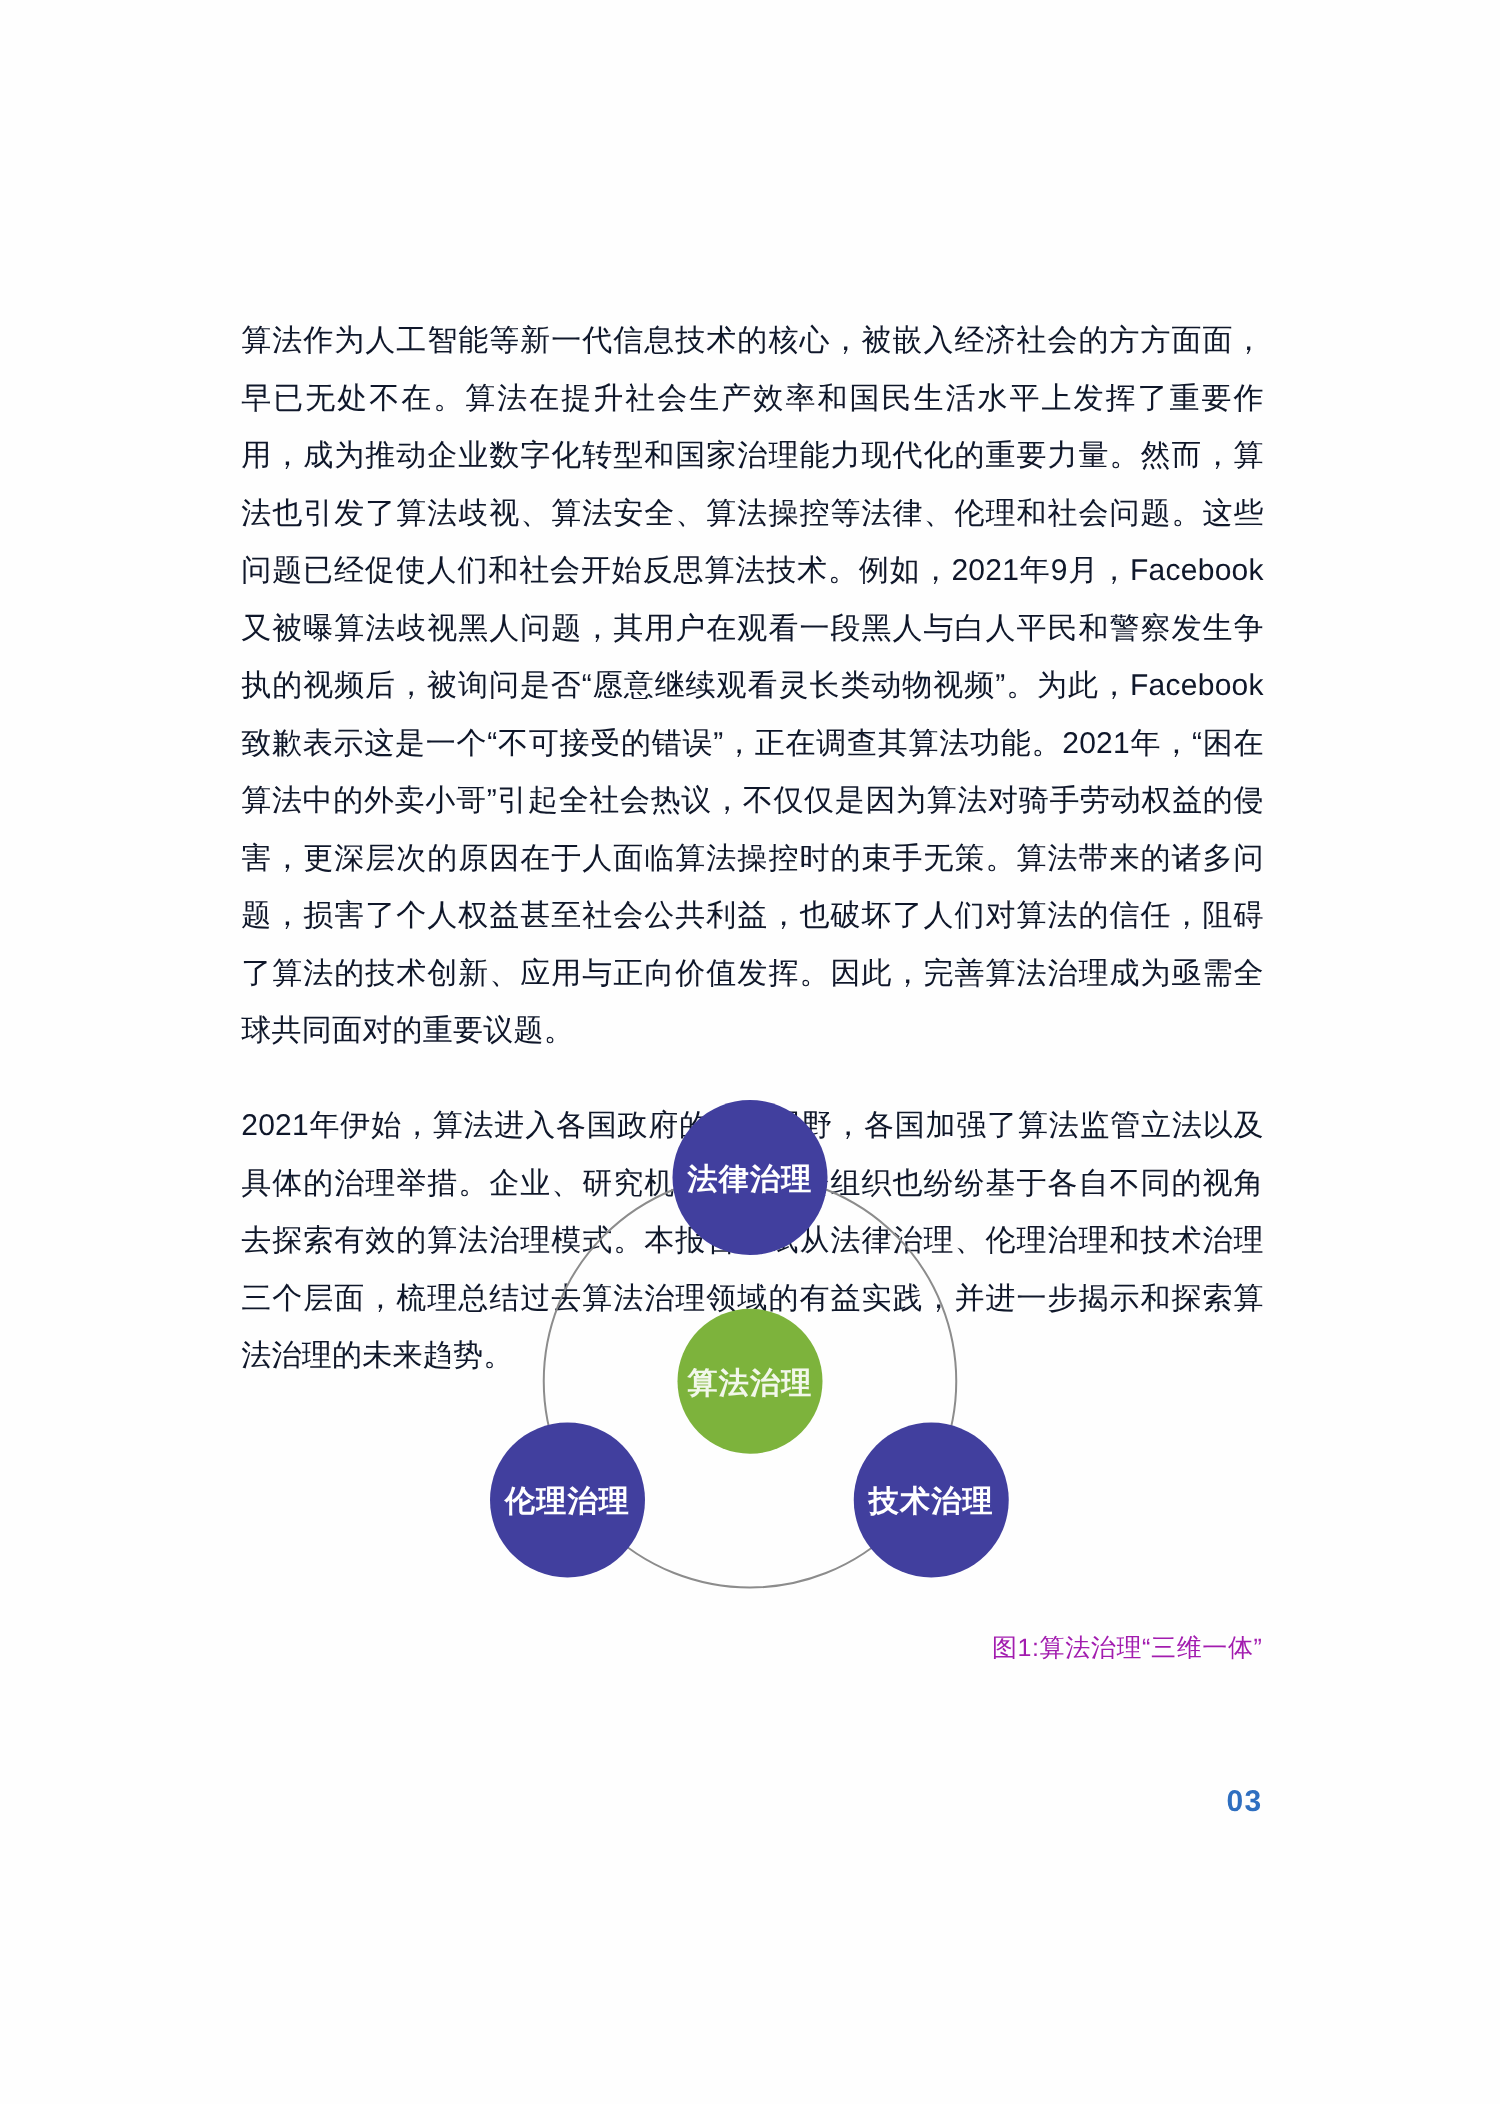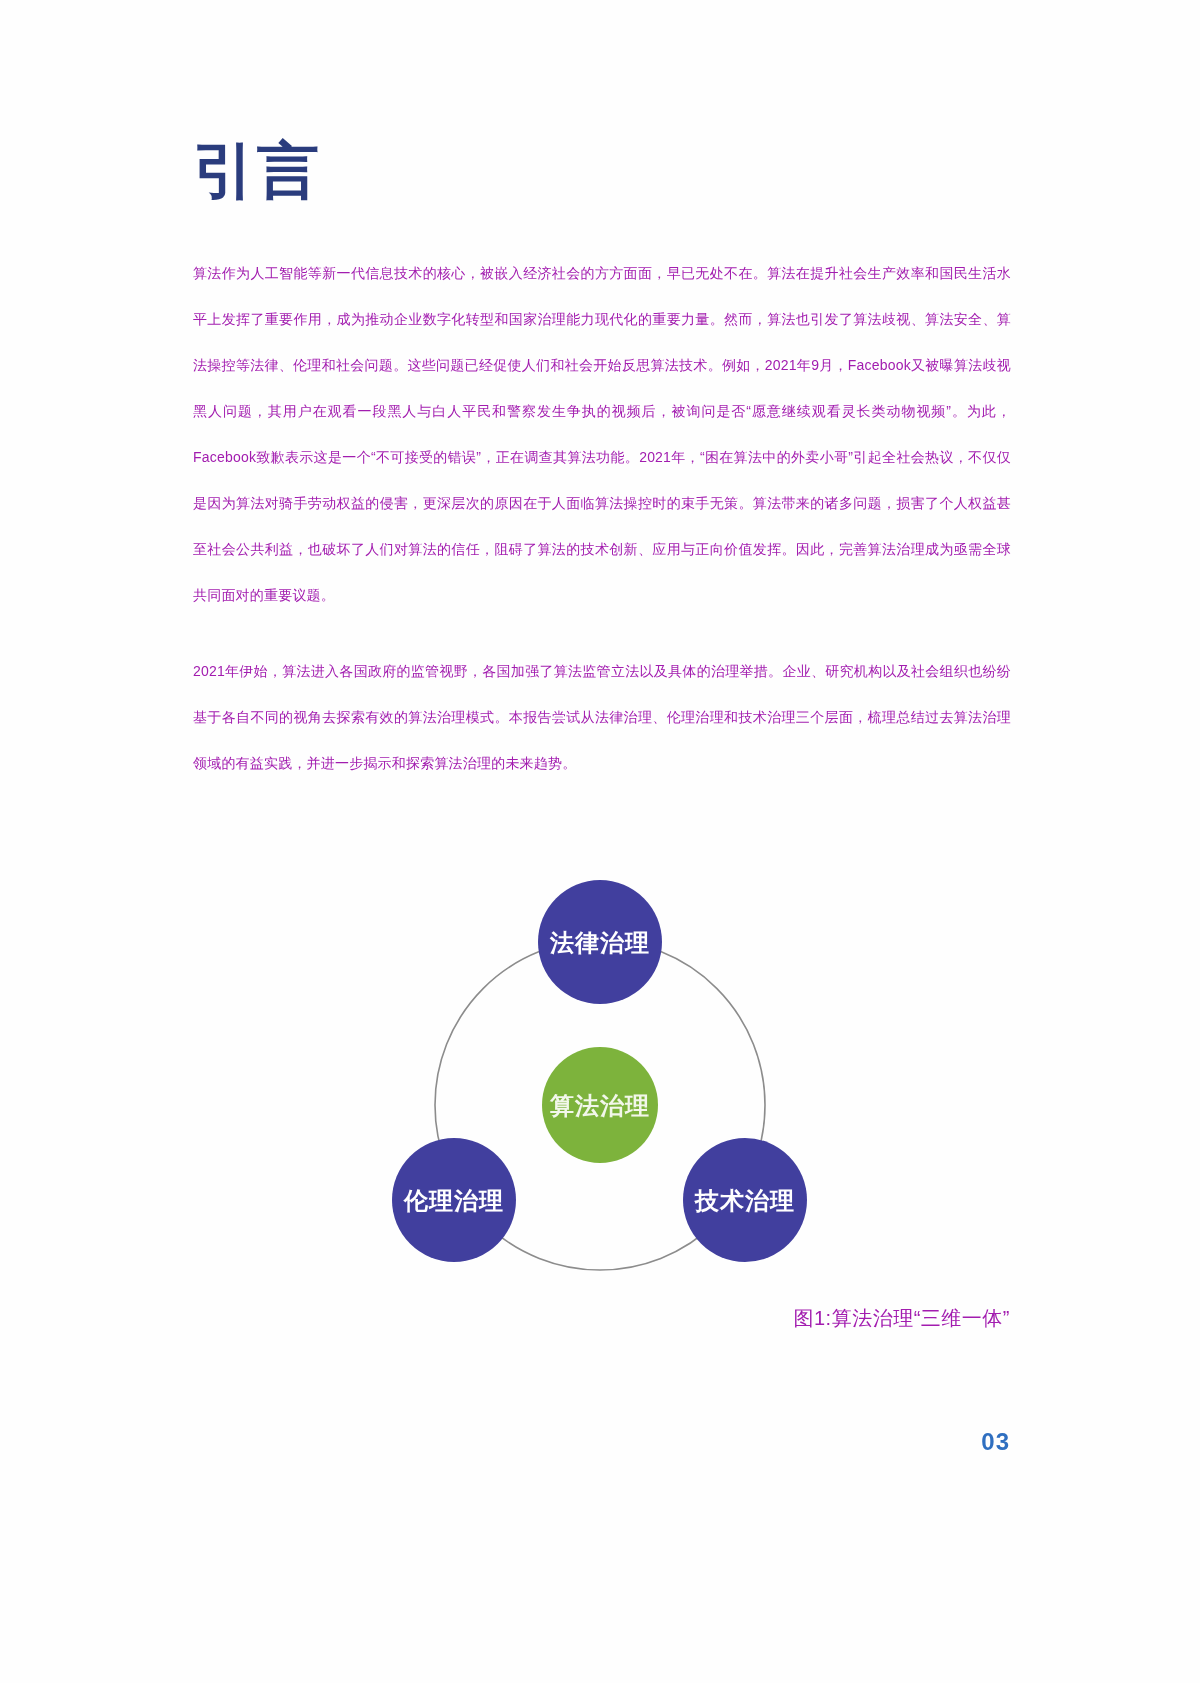--- a/index.html
+++ b/index.html
@@ -36,23 +36,23 @@
 
   
   .body-col {
     position: absolute;
     left: 193px;
     top: 250px;
     width: 818px;
   }
 
   .para {
-    font-size: 14px;
+    font-size: 24px;
     line-height: 46px;
-    color: #a21caf;
+    color: #0f172a;
     text-align: justify;
     text-justify: inter-character;
     letter-spacing: 0.2px;
     margin: 0 0 30px 0;
   }
   .para.second {
     margin-top: 14px;
   }
 
   
@@ -101,21 +101,20 @@
     font-weight: 700;
     color: #2f6fc0;
     letter-spacing: 1px;
   }
 </style>
 </head>
 <body>
 
 <div class="page">
 
-  <h1 class="title">引言</h1>
 
   <div class="body-col">
     <p class="para">算法作为人工智能等新一代信息技术的核心，被嵌入经济社会的方方面面，早已无处不在。算法在提升社会生产效率和国民生活水平上发挥了重要作用，成为推动企业数字化转型和国家治理能力现代化的重要力量。然而，算法也引发了算法歧视、算法安全、算法操控等法律、伦理和社会问题。这些问题已经促使人们和社会开始反思算法技术。例如，2021年9月，Facebook又被曝算法歧视黑人问题，其用户在观看一段黑人与白人平民和警察发生争执的视频后，被询问是否“愿意继续观看灵长类动物视频”。为此，Facebook致歉表示这是一个“不可接受的错误”，正在调查其算法功能。2021年，“困在算法中的外卖小哥”引起全社会热议，不仅仅是因为算法对骑手劳动权益的侵害，更深层次的原因在于人面临算法操控时的束手无策。算法带来的诸多问题，损害了个人权益甚至社会公共利益，也破坏了人们对算法的信任，阻碍了算法的技术创新、应用与正向价值发挥。因此，完善算法治理成为亟需全球共同面对的重要议题。</p>
     <p class="para second">2021年伊始，算法进入各国政府的监管视野，各国加强了算法监管立法以及具体的治理举措。企业、研究机构以及社会组织也纷纷基于各自不同的视角去探索有效的算法治理模式。本报告尝试从法律治理、伦理治理和技术治理三个层面，梳理总结过去算法治理领域的有益实践，并进一步揭示和探索算法治理的未来趋势。</p>
   </div>
 
   <div class="diagram">
     <svg width="500" height="410" viewBox="0 0 500 410" xmlns="http://www.w3.org/2000/svg">
 
       <circle cx="245" cy="225" r="165" fill="none" stroke="#8c8c8c" stroke-width="1.6"></circle>

